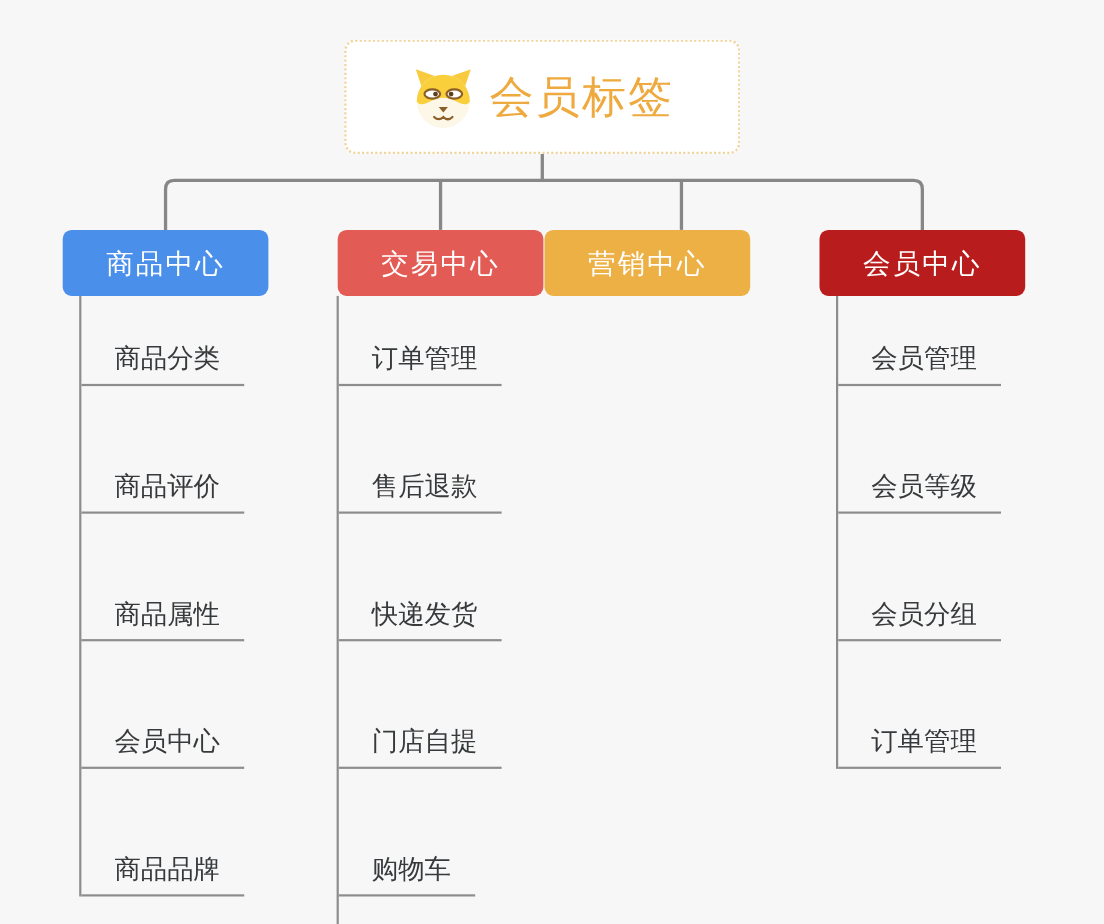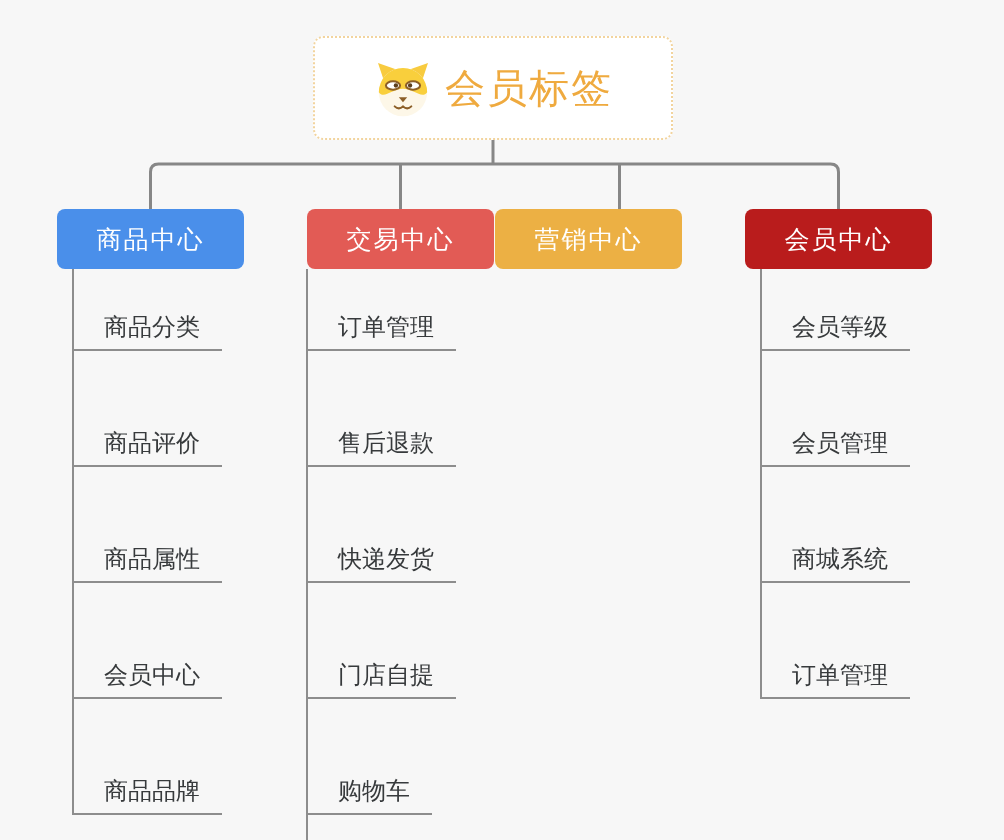--- a/index.html
+++ b/index.html
@@ -140,19 +140,19 @@
     </ul>
   <ul class="items it-1">
       <li>订单管理</li>
       <li>售后退款</li>
       <li>快递发货</li>
       <li>门店自提</li>
       <li>购物车</li>
       <li>销售分佣</li>
     </ul>
   <ul class="items it-3">
+      <li>会员管理</li>
       <li>会员等级</li>
-      <li>会员管理</li>
-      <li>商城系统</li>
+      <li>会员分组</li>
       <li>订单管理</li>
     </ul>
 
 </div>
 
 </body></html>

